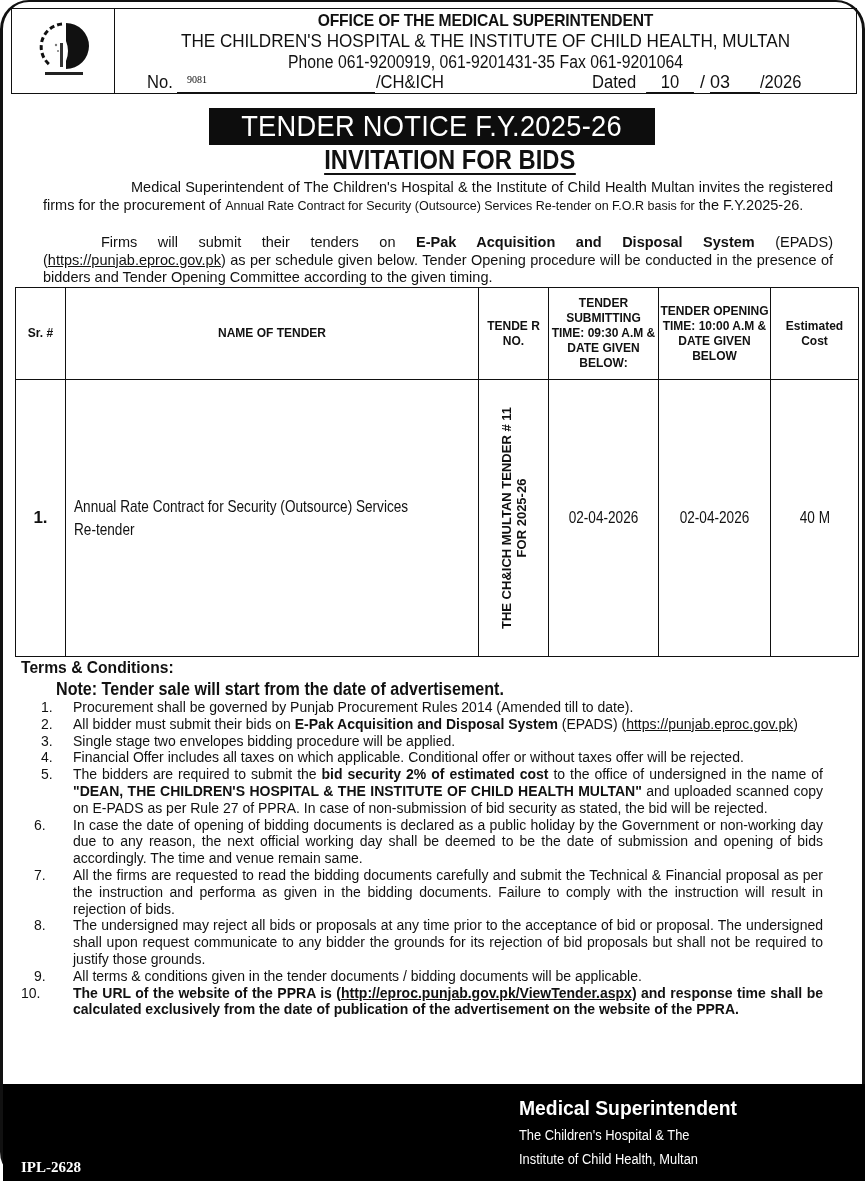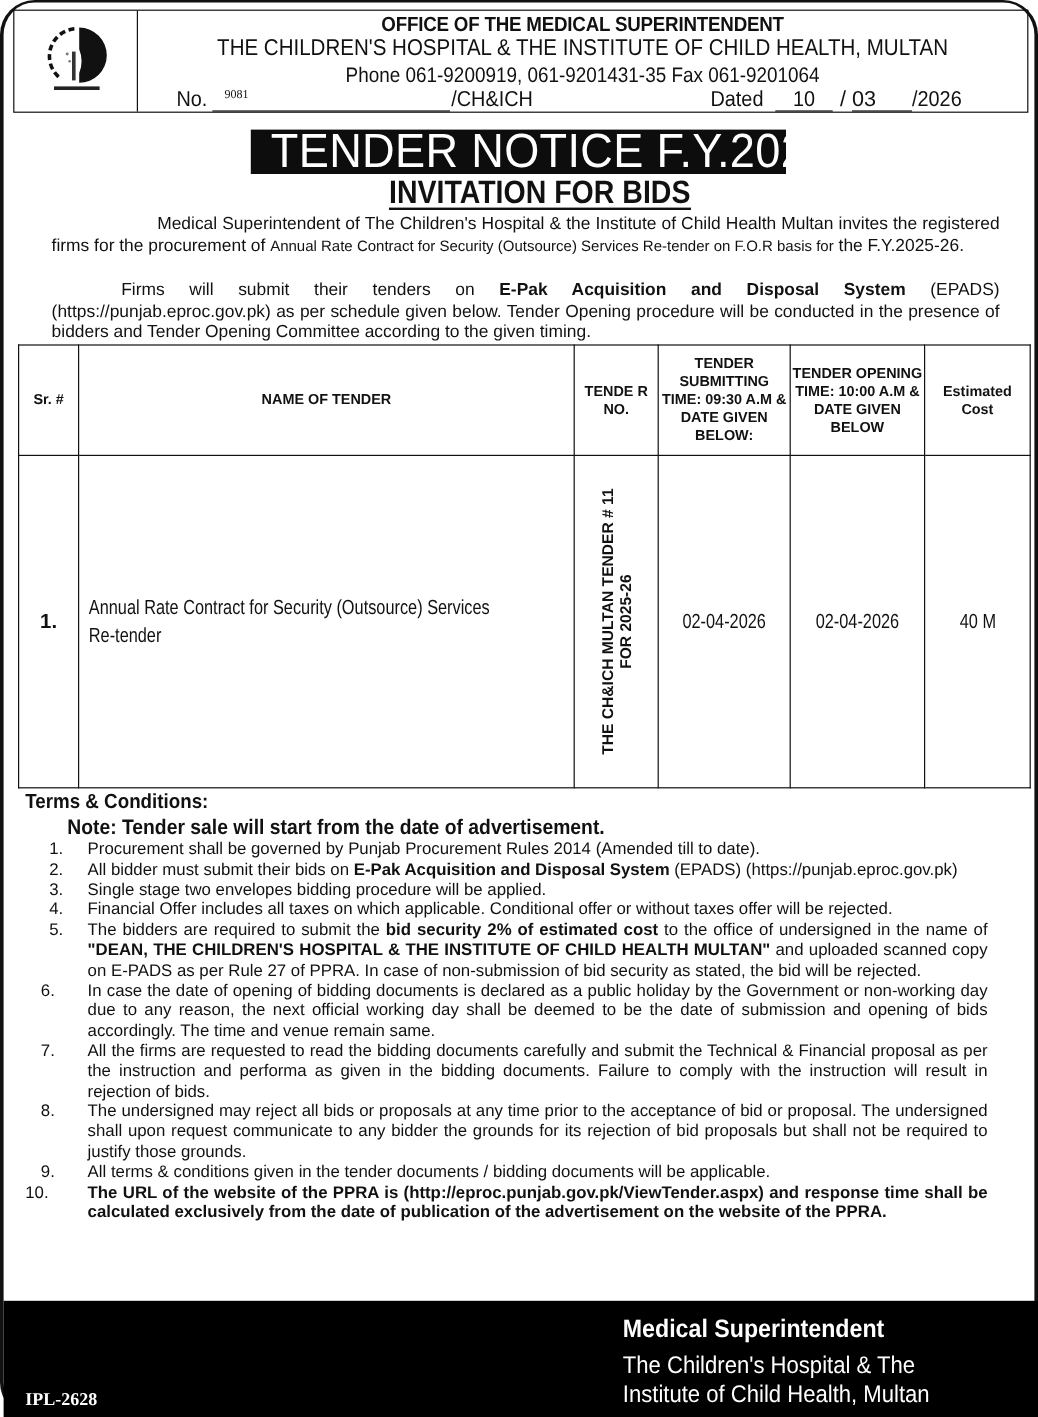--- a/index.html
+++ b/index.html
@@ -33,38 +33,38 @@
   .dated { position: absolute; left: 445px; top: 0; transform: scaleX(0.92); transform-origin: left; }
   .d-day { position: absolute; left: 497px; top: 0; width: 52px; border-bottom: 1.5px solid #111; text-align: center; height: 21px; transform: scaleX(0.92); }
   .d-sep1 { position: absolute; left: 553px; top: 0; }
   .d-month { position: absolute; left: 563px; top: 0; width: 50px; border-bottom: 1.5px solid #111; text-align: left; height: 21px; }
   .d-year { position: absolute; left: 613px; top: 0; transform: scaleX(0.92); transform-origin: left; }
 
   
   .banner {
     position: absolute; left: 206px; top: 106px; width: 446px; height: 37px;
     background: #0d0d0d; color: #fff; text-align: center;
-    font-size: 40px; line-height: 37px; letter-spacing: 0.3px; white-space: nowrap;
+    font-size: 29px; line-height: 37px; letter-spacing: 0.3px; white-space: nowrap;
   }
   .banner span { display: inline-block; transform: scaleX(0.94); }
   .invitation {
     position: absolute; left: 0; right: 0; top: 143px; text-align: center;
     font-size: 27px; font-weight: bold; white-space: nowrap; margin-left: 34px;
   }
   .invitation span { display: inline-block; border-bottom: 2.5px solid #111; line-height: 26px; transform: scaleX(0.88); }
 
   
   .para { position: absolute; left: 40px; width: 790px; font-size: 14.5px; line-height: 17.5px; text-align: justify; }
   .p1 { top: 177px; }
   .p2 { top: 232px; }
   .indent { display: inline-block; width: 88px; }
   .indent2 { display: inline-block; width: 58px; }
   .small { font-size: 12.5px; }
   .b { font-weight: bold; }
-  .u { }
+  .u { text-decoration: underline; }
 
   
   table.tbl {
     position: absolute; left: 12px; top: 285px; width: 843px; height: 370px;
     border-collapse: collapse; table-layout: fixed;
   }
   .tbl th, .tbl td { border: 1.5px solid #111; text-align: center; vertical-align: middle; }
   .tbl th { font-size: 12px; font-weight: bold; line-height: 15px; height: 92px; }
   .tbl td { font-size: 17px; }
   .c-sr { width: 50px; }
@@ -93,21 +93,21 @@
   ol.terms li .num { position: absolute; left: 20px; top: 0; }
   ol.terms li.wide .num { left: 13px; }
   ol.terms li.ten .num { left: 0; }
 
   
   .footer {
     position: absolute; left: 0; top: 1082px; width: 865px; height: 99px; background: #000; color: #fff;
   }
   .f-ipl { position: absolute; left: 18px; top: 75px; font-family: "Liberation Serif", serif; font-weight: bold; font-size: 15px; text-align: right; }
   .f-title { position: absolute; left: 516px; top: 12px; font-size: 21px; font-weight: bold; white-space: nowrap; }
-  .f-line { position: absolute; left: 516px; font-size: 20px; white-space: nowrap; }
+  .f-line { position: absolute; left: 516px; font-size: 14px; white-space: nowrap; }
   .f-l2 { top: 43px; }
   .f-l3 { top: 67px; }
   .f-title span, .f-line span { display: inline-block; transform: scaleX(0.92); transform-origin: left; }
 </style>
 </head>
 <body>
 
 <div class="page">
 
   <div class="hdr">

